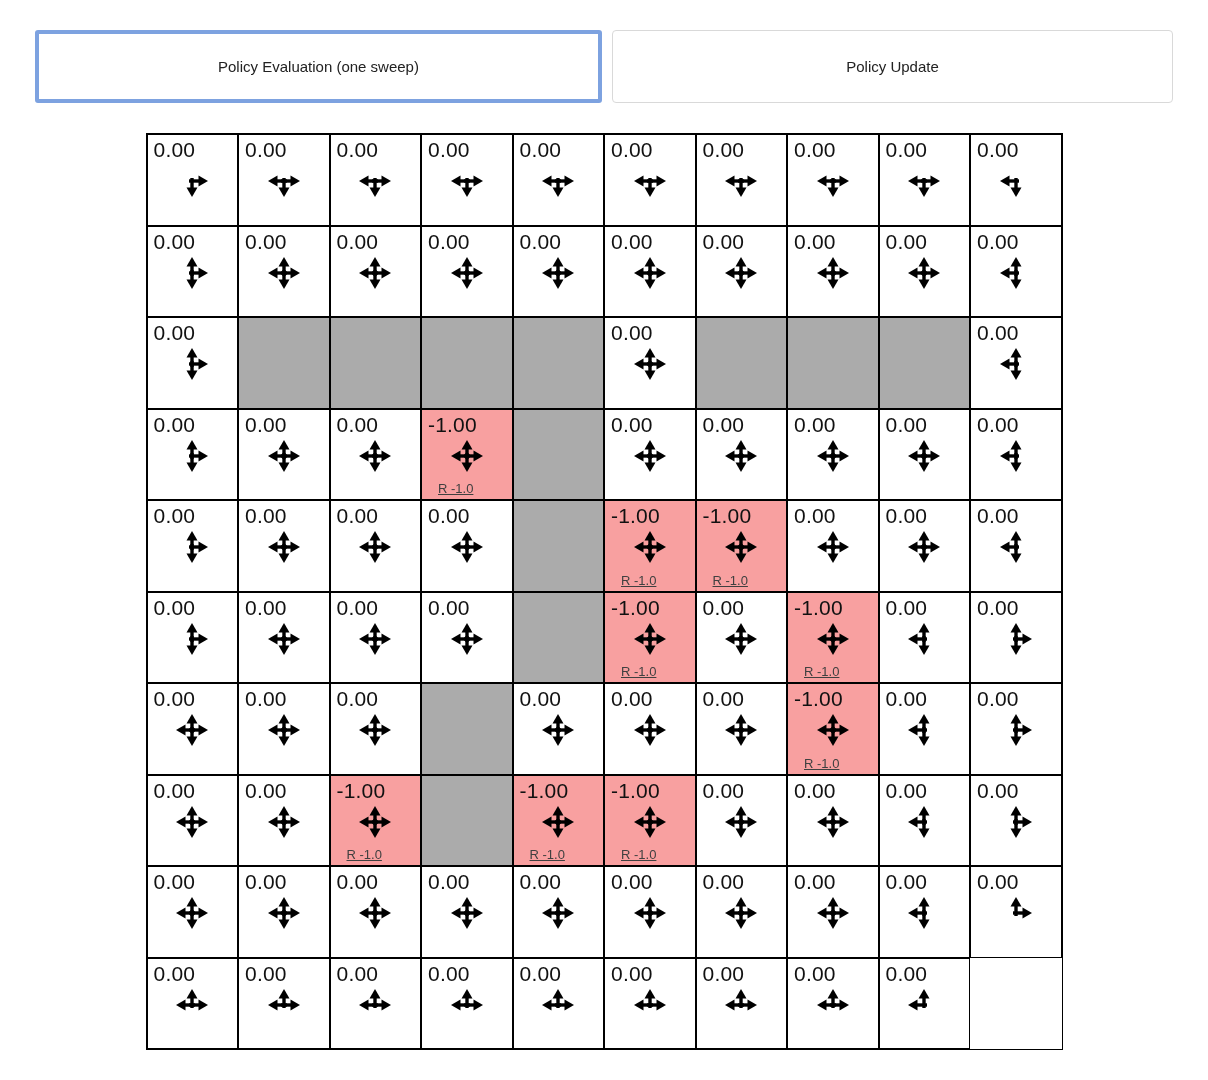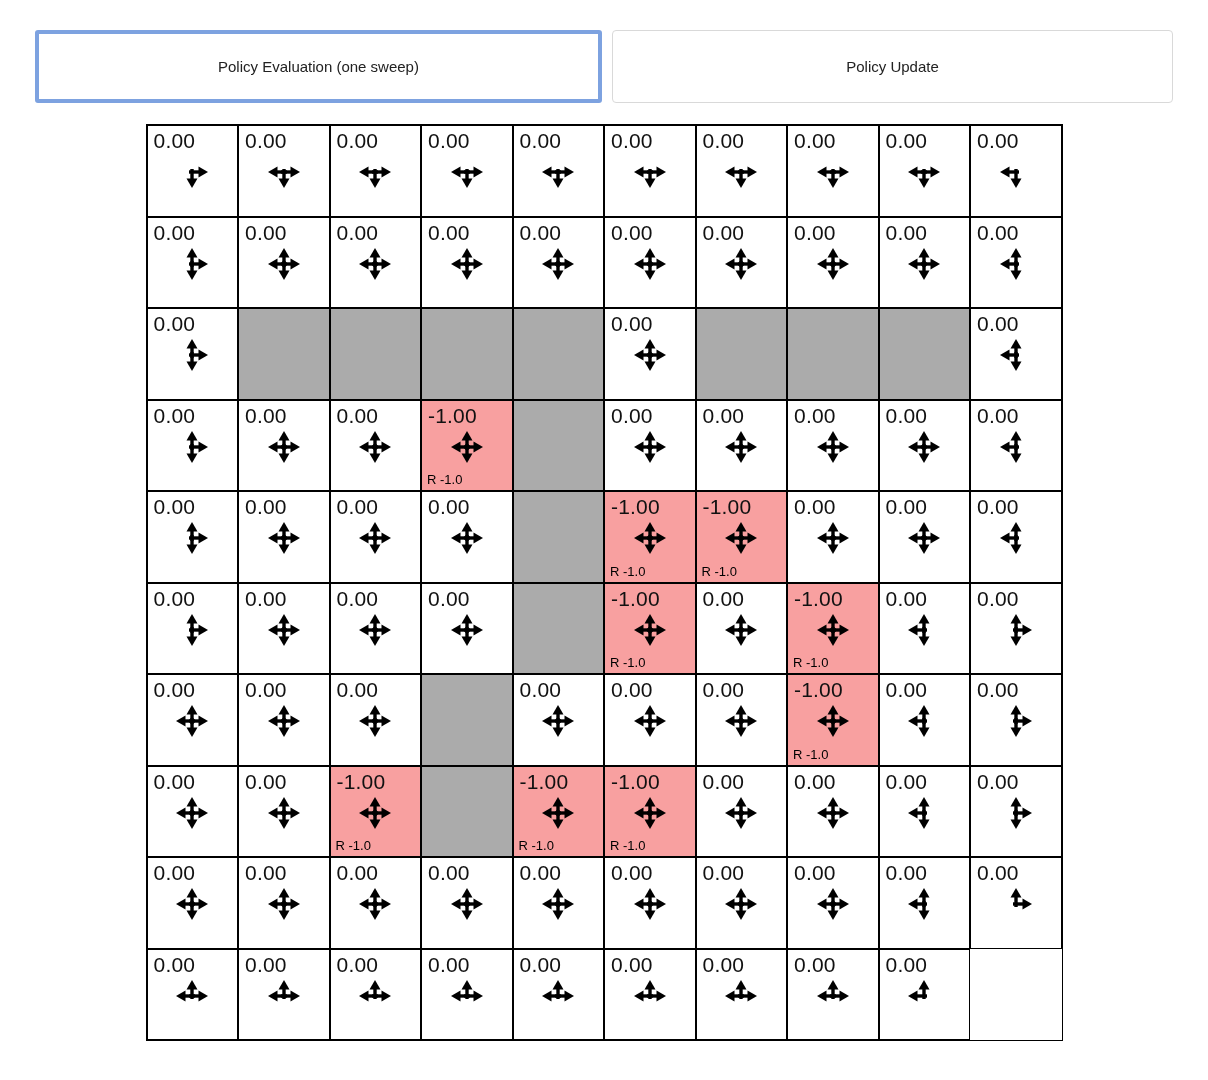--- a/index.html
+++ b/index.html
@@ -28,21 +28,21 @@
     display: flex;
     align-items: center;
     justify-content: center;
   }
   .btn.active {
     border: 4px solid #7da2e0;
     border-radius: 3px;
   }
   
   .grid-wrap {
-    margin: 21px auto 0 auto;
+    margin: 30px auto 0 auto;
     width: 917px;
   }
   .grid {
     display: grid;
     grid-template-columns: repeat(10, 91.5px);
     grid-auto-rows: 91.5px;
     border: 1px solid #000;
     background: #ffffff;
   }
   .cell {
@@ -60,23 +60,24 @@
   }
   .cell svg {
     position: absolute;
     left: 50%;
     top: 29px;
     transform: translateX(-50%);
   }
   .cell .reward {
     position: absolute;
     bottom: 3px;
-    left: 5px;
+    left: 16px;
     font-size: 13px;
-    color: #000000;
+    color: #404040;
+    text-decoration: underline;
   }
 </style>
 </head>
 <body>
 
 <div class="toolbar">
   <button class="btn active">Policy Evaluation (one sweep)</button>
   <button class="btn">Policy Update</button>
 </div>
 

